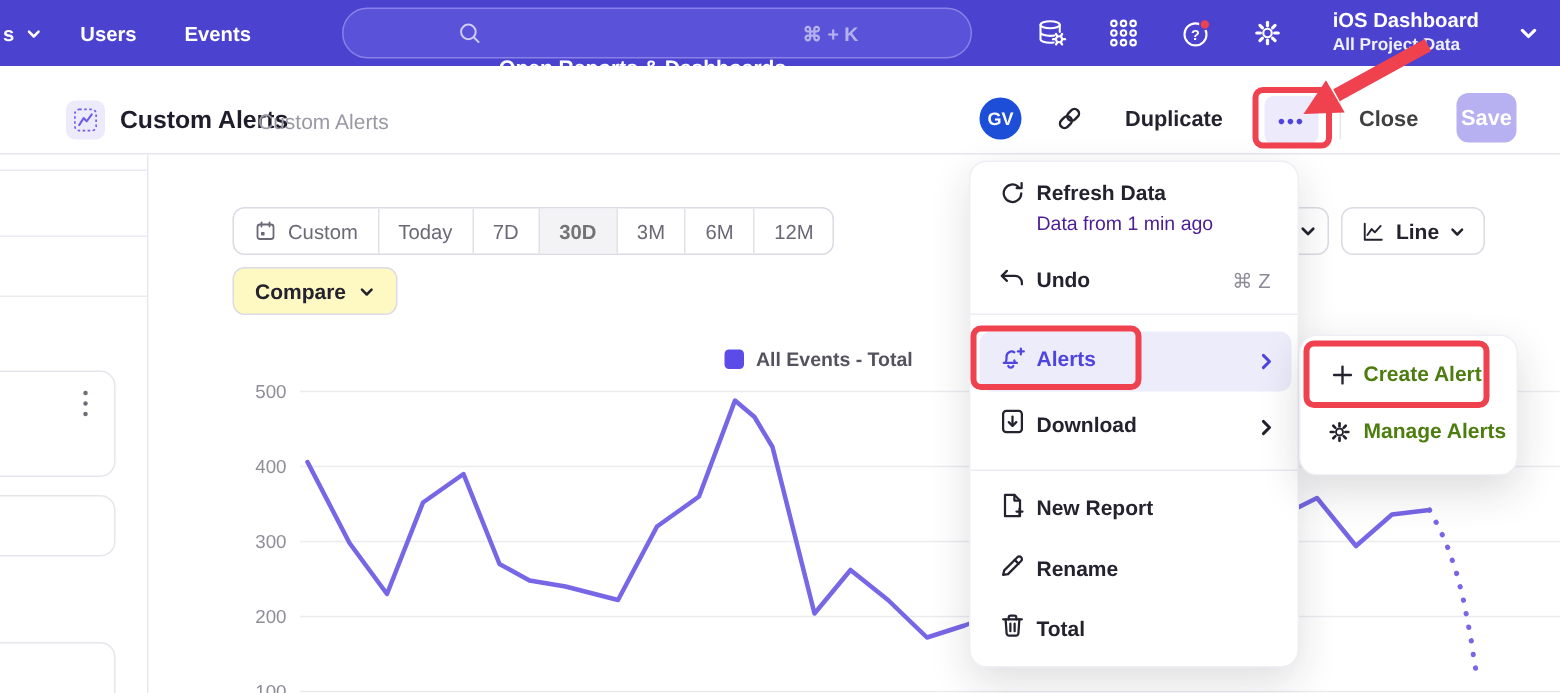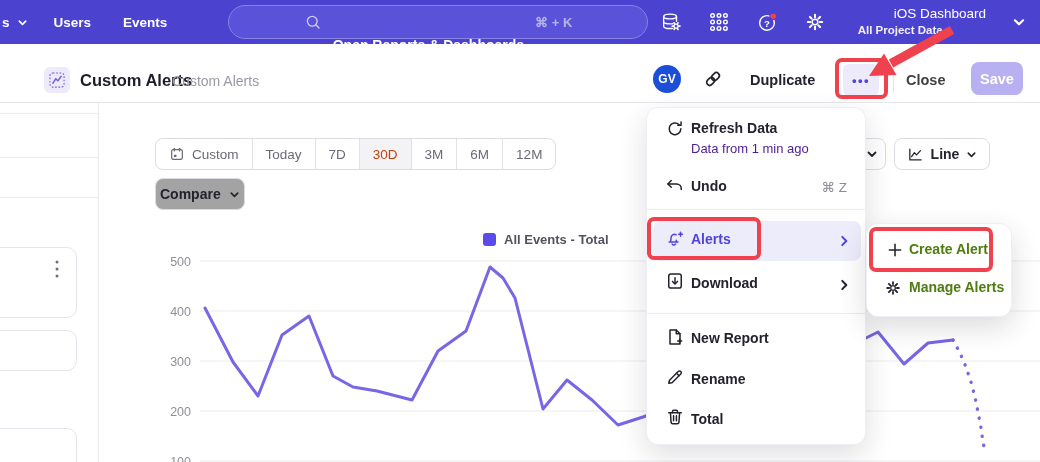--- a/index.html
+++ b/index.html
@@ -11,54 +11,54 @@
   .topbar { position:absolute; left:0; top:0; width:1040px; height:44px; background:#4b42cf; display:flex; align-items:center; z-index:3; }
   .topbar .navgrp { display:flex; align-items:center; color:#fff; font-size:13.5px; font-weight:600; }
   .nav-item { padding:0 16px; cursor:pointer; white-space:nowrap; }
   .nav-partial { display:flex; align-items:center; gap:7px; padding-left:2px; padding-right:10px; }
   .search-pill { position:absolute; left:228px; top:5px; width:420px; height:34px; border-radius:17px;
     background:#5a52d8; border:1px solid #8981e5; display:flex; align-items:center; justify-content:center; gap:11px; cursor:pointer; }
   .search-pill .lbl { color:#fff; font-size:14px; font-weight:600;margin-top:46px; }
   .search-pill .kbd { color:rgba(255,255,255,.55); font-size:13px; font-weight:600; }
   .top-right { position:absolute; right:0; top:0; height:44px; display:flex; align-items:center; gap:26px; padding-right:14px; }
   .project { color:#fff; text-align:left; line-height:1.25; margin-left:6px; cursor:pointer; }
-  .project .pname { font-size:13.5px; font-weight:400;margin-left:36px; }
+  .project .pname { font-size:13.5px; font-weight:700; }
   .project .pscope { font-size:11.5px; font-weight:700; opacity:.92; }
   .ticon { width:22px; height:22px; display:block; cursor:pointer; }
 
   
   .header2 { position:absolute; left:0; top:44px; width:1040px; height:59px; background:#fff; border-bottom:1px solid #e7e6ed; z-index:2; }
   .report-icon { position:absolute; left:44px; top:67px; width:26px; height:26px; border-radius:6px; background:#eceafb; display:flex; align-items:center; justify-content:center; z-index:3;}
   .page-title { position:absolute; left:80px; top:71px; font-size:16.5px; font-weight:700; color:#1f1d2b; z-index:3;}
   .breadcrumb { position:absolute; left:172px; top:73px; font-size:14px; color:#9a98a5; z-index:3;}
   .avatar { position:absolute; left:653px; top:65px; width:28px; height:28px; border-radius:50%; background:#1d4ed8; color:#fff;
     font-size:12px; font-weight:700; display:flex; align-items:center; justify-content:center; z-index:3; cursor:pointer;}
   .link-btn { position:absolute; left:702px; top:68px; width:22px; height:22px; z-index:3; cursor:pointer;}
   .dup-btn { position:absolute; left:750px; top:72px; font-size:14.5px; font-weight:600; color:#24222e; z-index:3; cursor:pointer;}
   .more-btn { position:absolute; left:843px; top:64px; width:36px; height:32px; border-radius:6px; background:#eceafb; color:#4f44e0;
     font-size:13px; font-weight:700; letter-spacing:1.5px; display:flex; align-items:center; justify-content:center; z-index:3; cursor:pointer;}
   .hdr-divider { position:absolute; left:893px; top:67px; width:1px; height:26px; background:#e7e6ed; z-index:3;}
   .close-btn { position:absolute; left:906px; top:72px; font-size:14.5px; font-weight:600; color:#404040; z-index:3; cursor:pointer;}
-  .save-btn { position:absolute; left:971px; top:62px; width:52px; height:33px; border-radius:8px; background:#b7b0f1; color:#fff;
+  .save-btn { position:absolute; left:971px; top:62px; width:40px; height:33px; border-radius:8px; background:#b7b0f1; color:#fff;
     font-size:14.5px; font-weight:600; display:flex; align-items:center; justify-content:center; z-index:3; cursor:pointer;}
 
   
   .sidebar { position:absolute; left:0; top:103px; width:99px; height:359px; background:#fff; border-right:1px solid #e9e8ef; }
   .side-line { position:absolute; left:0; width:98px; height:1px; background:#eceaf0; }
   .side-card { position:absolute; left:-22px; width:99px; border:1px solid #e6e5eb; border-radius:10px; background:#fff; }
 
   
   .segmented { position:absolute; left:155px; top:138px; height:32px; display:inline-flex; align-items:stretch;
     border:1px solid #dcdbe3; border-radius:8px; background:#fff; overflow:hidden; z-index:1;}
   .seg { display:flex; align-items:center; gap:7px; padding:0 13px; font-size:13.5px; color:#6b6977; font-weight:500;
     border-right:1px solid #e2e1e8; cursor:pointer; white-space:nowrap; }
   .seg:last-child { border-right:none; }
-  .seg.active { background:#f3f3f6; color:#c2410c; font-weight:400; }
-  .compare-btn { position:absolute; left:155px; top:178px; height:32px; padding:0 4px; border:1px solid #dcdbe3; border-radius:8px;
-    background:#a3a3a3; display:inline-flex; align-items:center; gap:8px; font-size:14px; font-weight:600; color:#24222e; z-index:1; cursor:pointer;}
+  .seg.active { background:#f3f3f6; color:#737373; font-weight:700; }
+  .compare-btn { position:absolute; left:155px; top:178px; height:32px; padding:0 14px; border:1px solid #dcdbe3; border-radius:8px;
+    background:#fef9c3; display:inline-flex; align-items:center; gap:8px; font-size:14px; font-weight:600; color:#24222e; z-index:1; cursor:pointer;}
   .stub-btn { position:absolute; left:796px; top:138px; width:90px; height:32px; border:1px solid #dcdbe3; border-radius:8px; background:#fff; z-index:1; cursor:pointer;}
   .stub-btn svg { position:absolute; right:7px; top:9px; }
   .line-btn { position:absolute; left:894px; top:138px; width:96px; height:32px; border:1px solid #dcdbe3; border-radius:8px;
     background:#fff; display:flex; align-items:center; justify-content:center; gap:7px; font-size:14px; font-weight:600; color:#24222e; z-index:1; cursor:pointer;}
 
   
   .legend { position:absolute; left:483px; top:232px; display:flex; align-items:center; gap:8px; z-index:1; }
   .legend .swatch { width:13px; height:13px; border-radius:3px; background:#5c4be8; }
   .legend .ltext { font-size:13px; color:#55525f; font-weight:700; }
   #chart-svg { position:absolute; left:100px; top:230px; z-index:0; }

